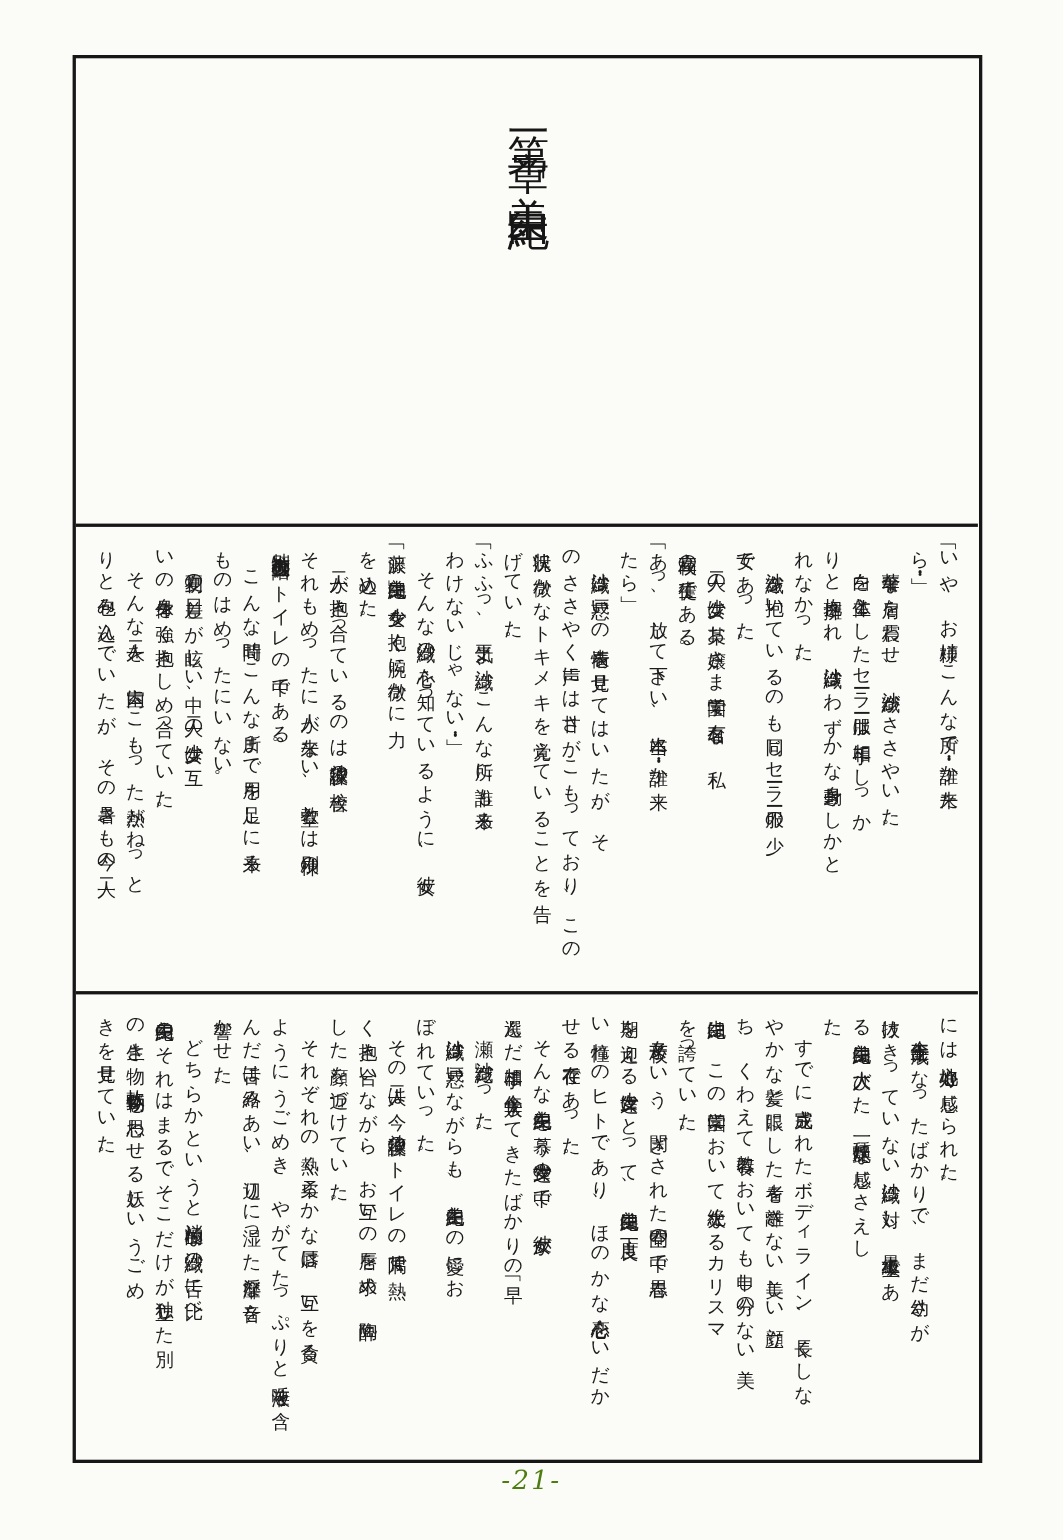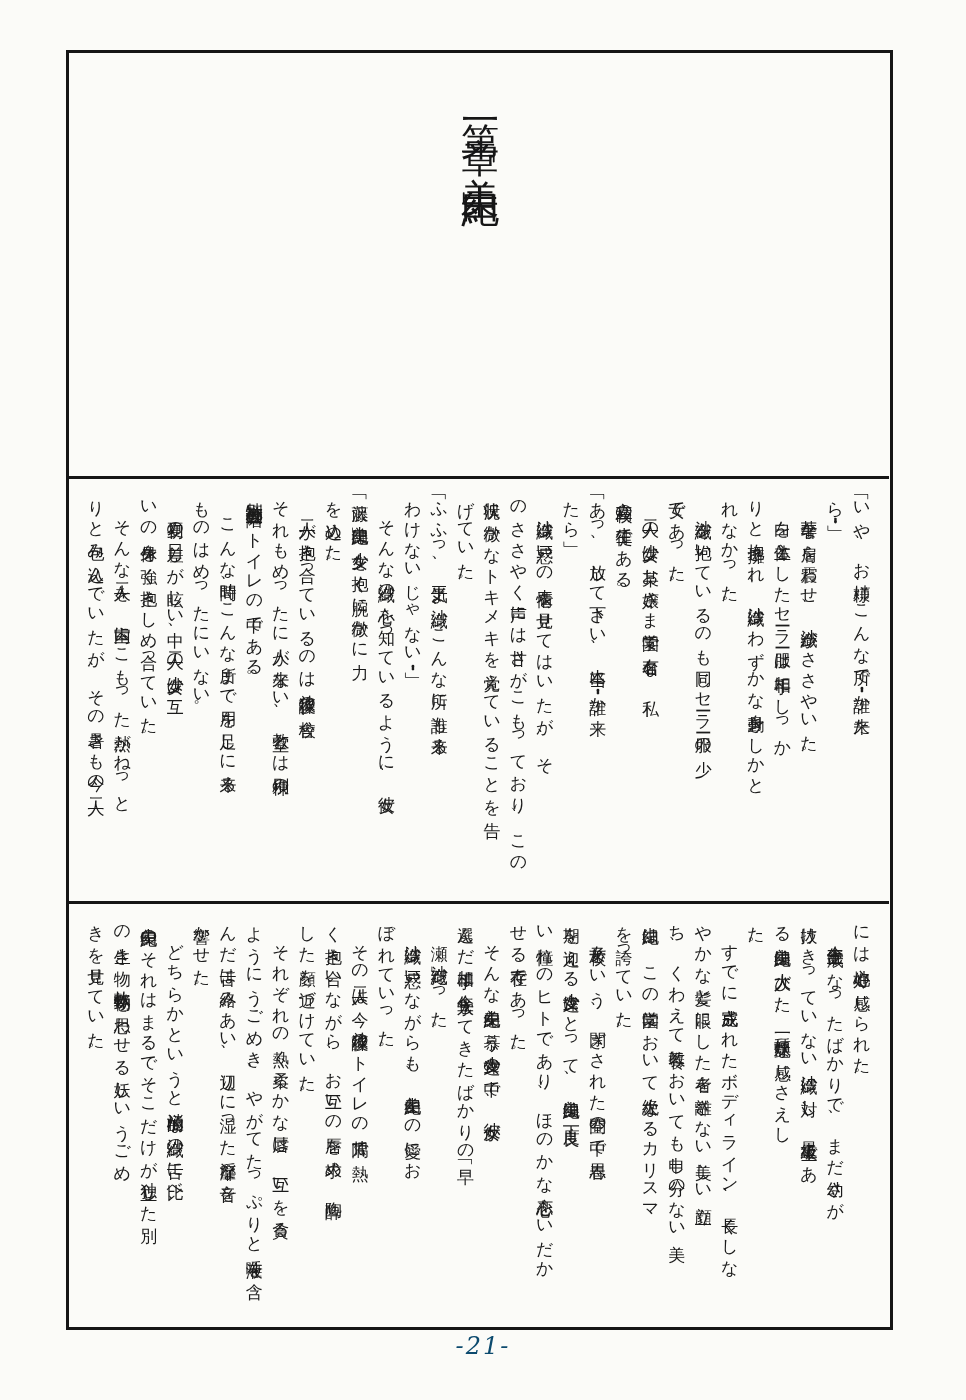--- a/index.html
+++ b/index.html
@@ -70,21 +70,21 @@
   }
   .page-number {
     position: absolute;
     left: 0;
     top: 1332px;
     width: 966px;
     text-align: center;
     font-size: 24px;
     font-style: italic;
     letter-spacing: 2px;
-    color: #0c4a6e;
+    color: #4d7c0f;
     font-family: "DejaVu Serif", "Liberation Serif", serif;
   }
 </style>
 </head>
 <body>
 
 <div class="page">
 
   <div class="frame">
 

